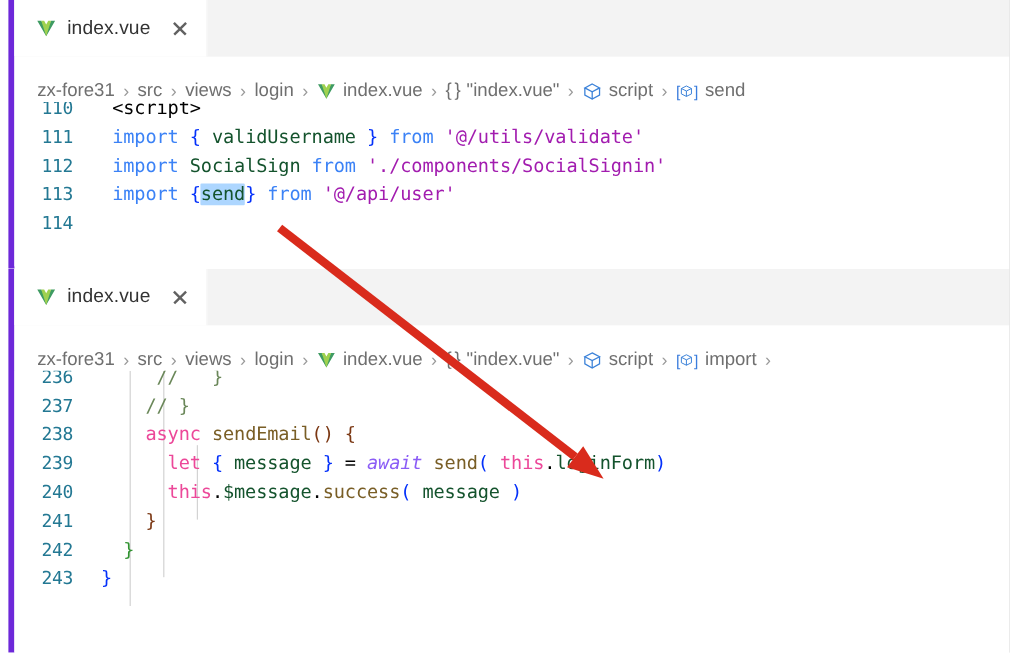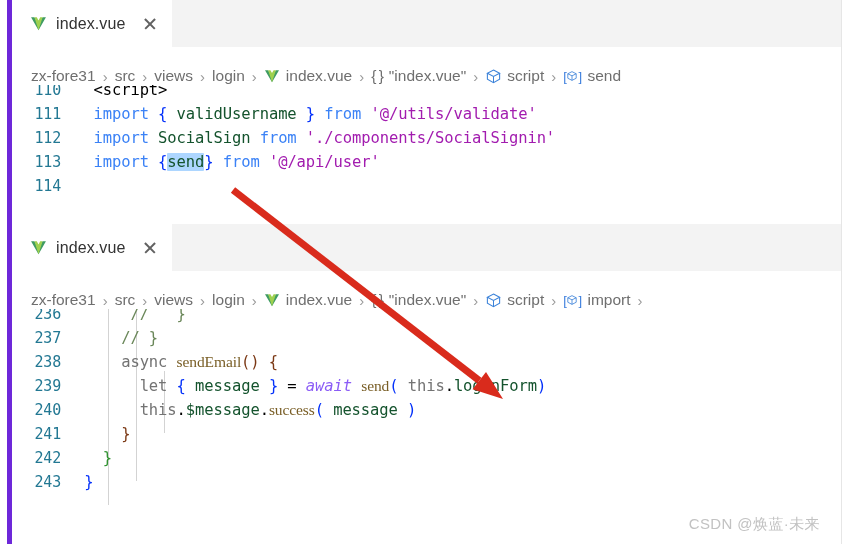--- a/index.html
+++ b/index.html
@@ -186,25 +186,25 @@
   
   .guide {
     position: absolute;
     width: 1px;
     background: #d3d3d3;
     top: 0;
   }
 
   
   .t-kw    { color: #3b82f6; }   
-  .t-kw2   { color: #737373; }   
+  .t-kw2   { color: #ec4899; }   
   .t-var   { color: #14532d; }   
   .t-str   { color: #a21caf; }   
   .t-cmt   { color: #6a8759; }   
-  .t-fn    { color: #795e26; font-family: Liberation Serif, serif; }   
+  .t-fn    { color: #795e26; }   
   .t-tag   { color: #000000; }
   .t-p1    { color: #0431fa; }   
   .t-p2    { color: #319331; }   
   .t-p3    { color: #7b3814; }   
   .t-aw    { color: #8b5cf6; font-style: italic; }
   .sel {
     background: #add6ff;
     border-radius: 1px;
   }
 
@@ -387,15 +387,14 @@
     </div>
   </div>
 
   <svg class="annot-arrow" id="annot" viewBox="0 0 842 544">
       <line x1="233" y1="190" x2="479.27691686737865" y2="380.63657638993385" stroke="#d92b1c" stroke-width="7" stroke-linecap="butt"></line>
       <polygon points="503,399 472.54366154368773,389.3350402052283 486.01017219106956,371.9381125746394" fill="#d92b1c"></polygon>
     </svg>
 
   <div class="edge-right"></div>
 
-  <div class="watermark">CSDN @焕蓝·未来</div>
 
 </div>
 
 </body></html>

